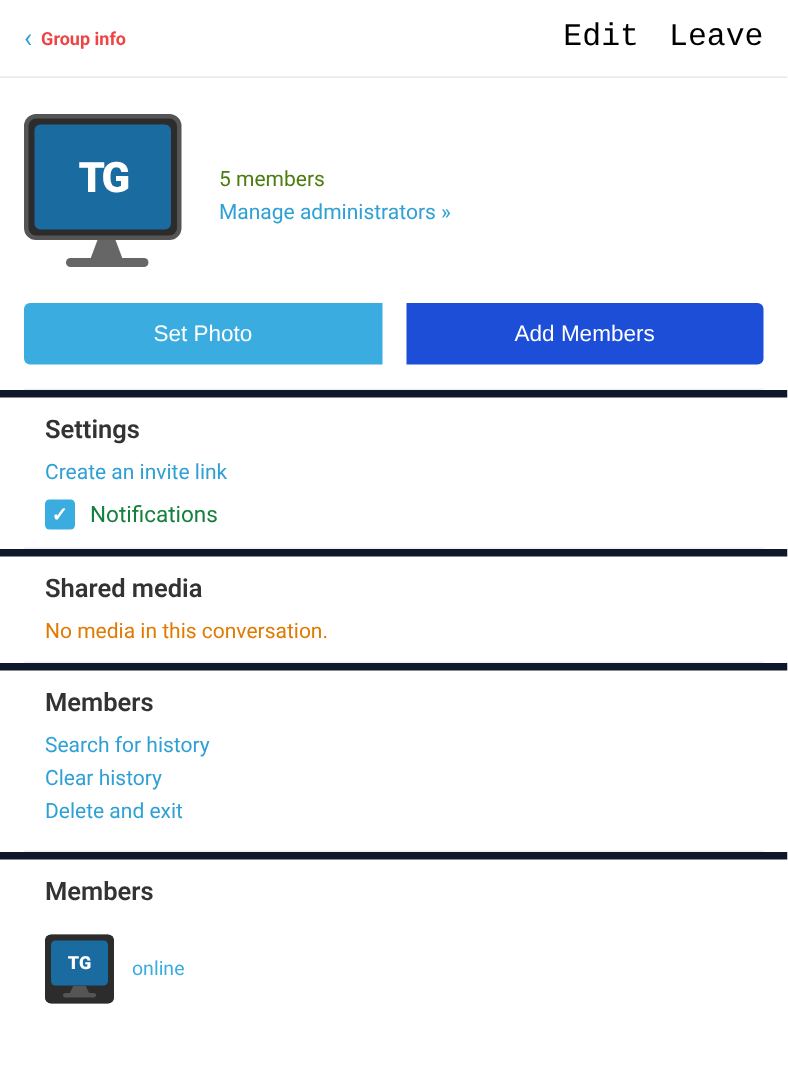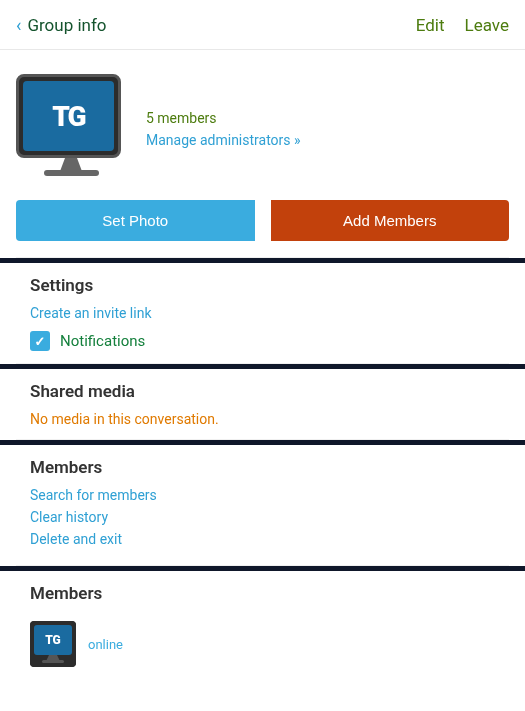--- a/index.html
+++ b/index.html
@@ -26,34 +26,35 @@
       font-size: 16px;
       cursor: pointer;
       text-decoration: none;
     }
     .back-chevron {
       font-size: 18px;
       margin-right: 4px;
       color: #2fa0d4;
     }
     .header-title {
-      font-size: 17px;
-      font-weight: 400;
-      color: #14532d;
+      font-size: 12px;
+      font-weight: 700;
+      color: #ef4444;
       margin-left: 2px;
     }
     .header-actions {
       margin-left: auto;
       display: flex;
       gap: 20px;
     }
     .header-action-btn {
-      color: #4d7c0f;
-      font-size: 17px;
-      cursor: pointer;
+      color: #000000;
+      font-size: 21px;
+      cursor: pointer;
+      font-family: Liberation Mono, monospace;
     }
 
     
     .profile-section {
       display: flex;
       align-items: center;
       padding: 24px 16px 16px 16px;
     }
     .avatar-container {
       width: 110px;
@@ -122,21 +123,21 @@
       background: #3aacdf;
       color: #fff;
       border: none;
       padding: 12px;
       font-size: 15px;
       cursor: pointer;
       border-radius: 4px 0 0 4px;
     }
     .btn-add-members {
       flex: 1;
-      background: #c2410c;
+      background: #1d4ed8;
       color: #fff;
       border: none;
       padding: 12px;
       font-size: 15px;
       cursor: pointer;
       border-radius: 0 4px 4px 0;
     }
 
     
     .section {
@@ -292,21 +293,21 @@
 
 <div class="section">
   <div class="section-title">Shared media</div>
   <div class="shared-media-note">No media in this conversation.</div>
 </div>
 
 <div class="divider"></div>
 
 <div class="section">
   <div class="section-title">Members</div>
-  <a class="section-link">Search for members</a>
+  <a class="section-link">Search for history</a>
   <a class="section-link">Clear history</a>
   <a class="section-link">Delete and exit</a>
 </div>
 
 <div class="divider"></div>
 
 <div class="section">
   <div class="section-title">Members</div>
   <div class="member-row">
     <div class="member-avatar">

